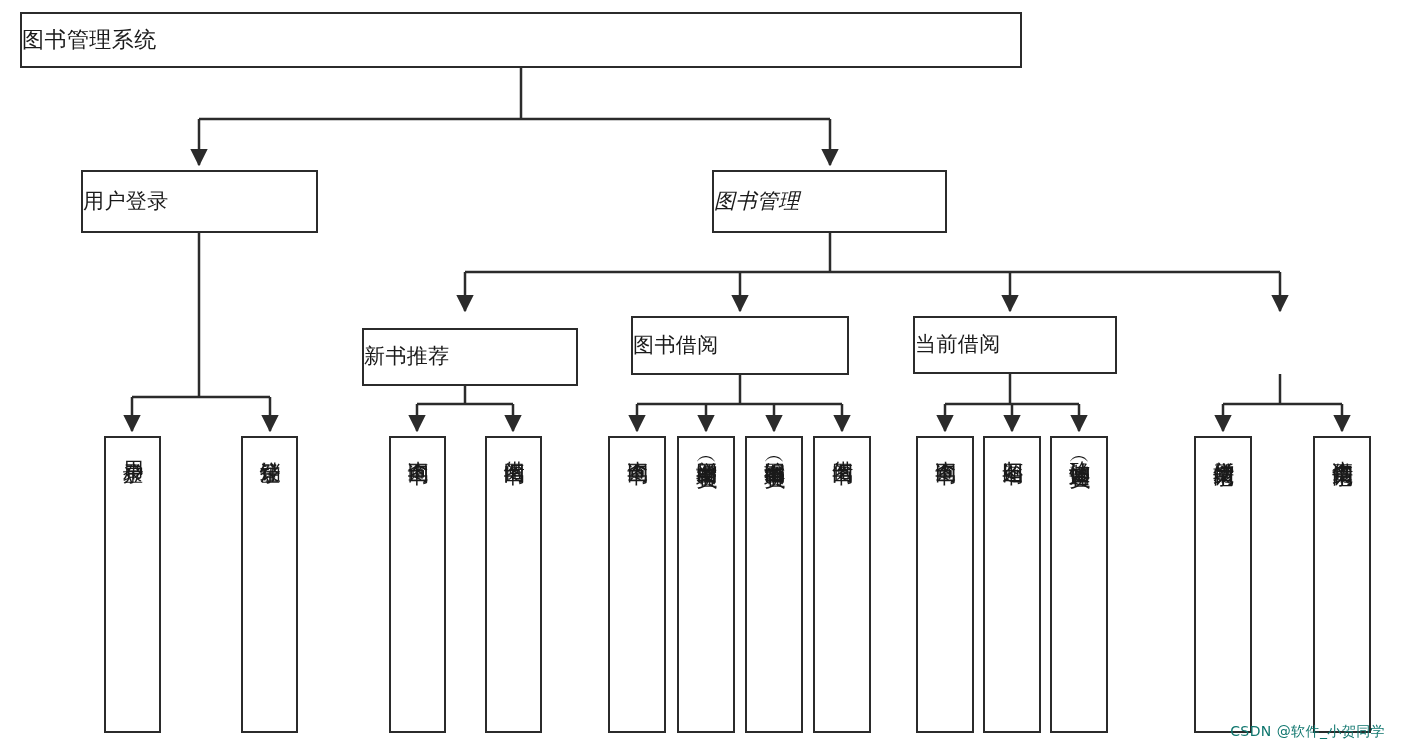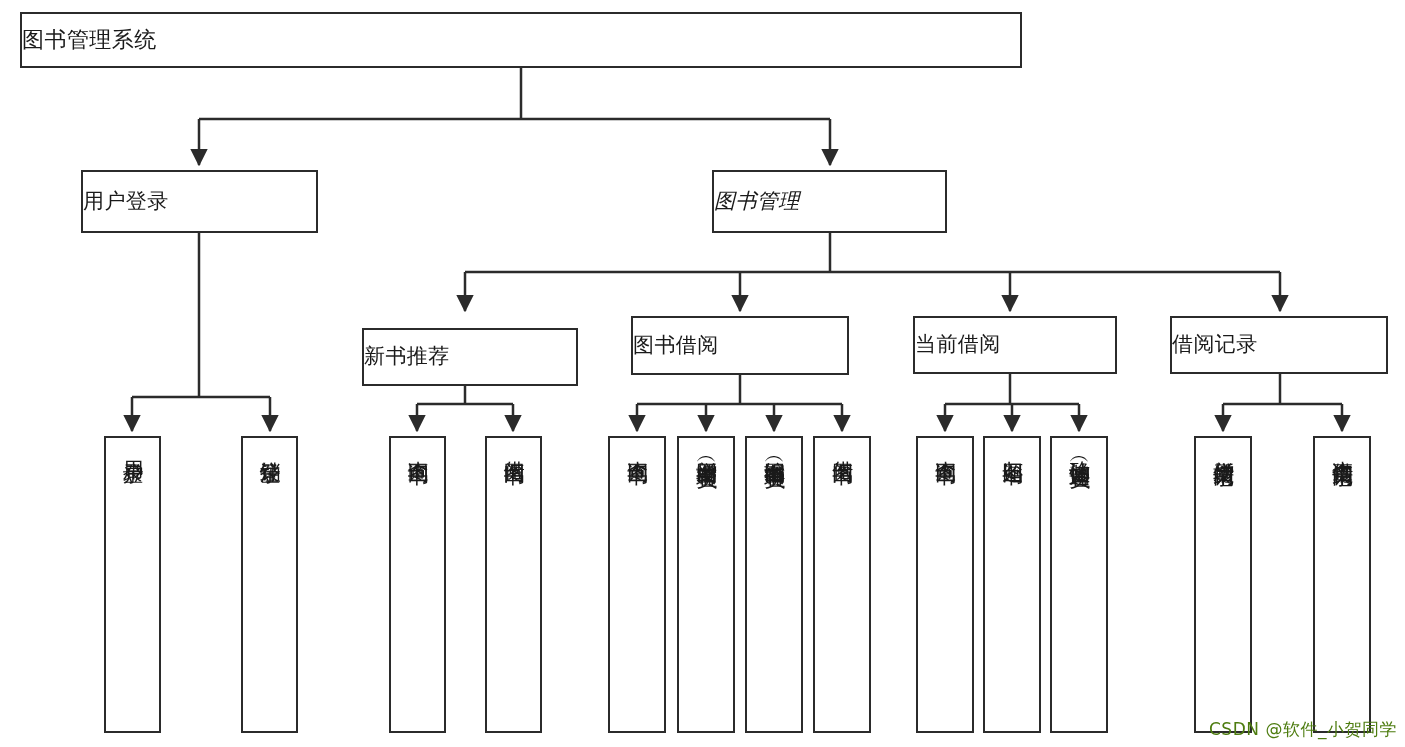--- a/index.html
+++ b/index.html
@@ -70,24 +70,24 @@
     writing-mode: vertical-rl;
     text-orientation: upright;
     font-size: 21px;
     line-height: 1.32;
     letter-spacing: 0.06em;
     max-height: 285px;
   }
 
   .watermark {
     position: absolute;
-    right: 8px;
+    right: 20px;
     bottom: 6px;
-    font-size: 17px;
-    color: #4d7c0f;
+    font-size: 14px;
+    color: #0f766e;
     white-space: nowrap;
     letter-spacing: 0.03em;
   }
 </style>
 </head>
 <body>
 
 <div id="diagram-root">
 
   <svg id="connector-layer" viewBox="0 0 1405 747" width="1405" height="747" xmlns="http://www.w3.org/2000/svg">
@@ -154,23 +154,20 @@
 
   <div class="node horizontal" style="left:362px; top:316px; width:216px; height:58px;margin-top:12px;">
     <span class="node-label">新书推荐</span>
   </div>
   <div class="node horizontal" style="left:631px; top:316px; width:218px; height:59px;">
     <span class="node-label">图书借阅</span>
   </div>
   <div class="node horizontal" style="left:901px; top:316px; width:204px; height:58px;margin-left:12px;">
     <span class="node-label">当前借阅</span>
   </div>
-  <div class="node horizontal" style="left:1170px; top:316px; width:218px; height:58px;">
-    <span class="node-label">借阅记录</span>
-  </div>
 
   <div class="node vertical" style="left:104px; top:436px; width:57px; height:297px;">
     <span class="node-label">用户登录</span>
   </div>
   <div class="node vertical" style="left:241px; top:436px; width:57px; height:297px;">
     <span class="node-label">注销登录</span>
   </div>
 
   <div class="node vertical" style="left:389px; top:436px; width:57px; height:297px;">
     <span class="node-label">查询图书</span>

